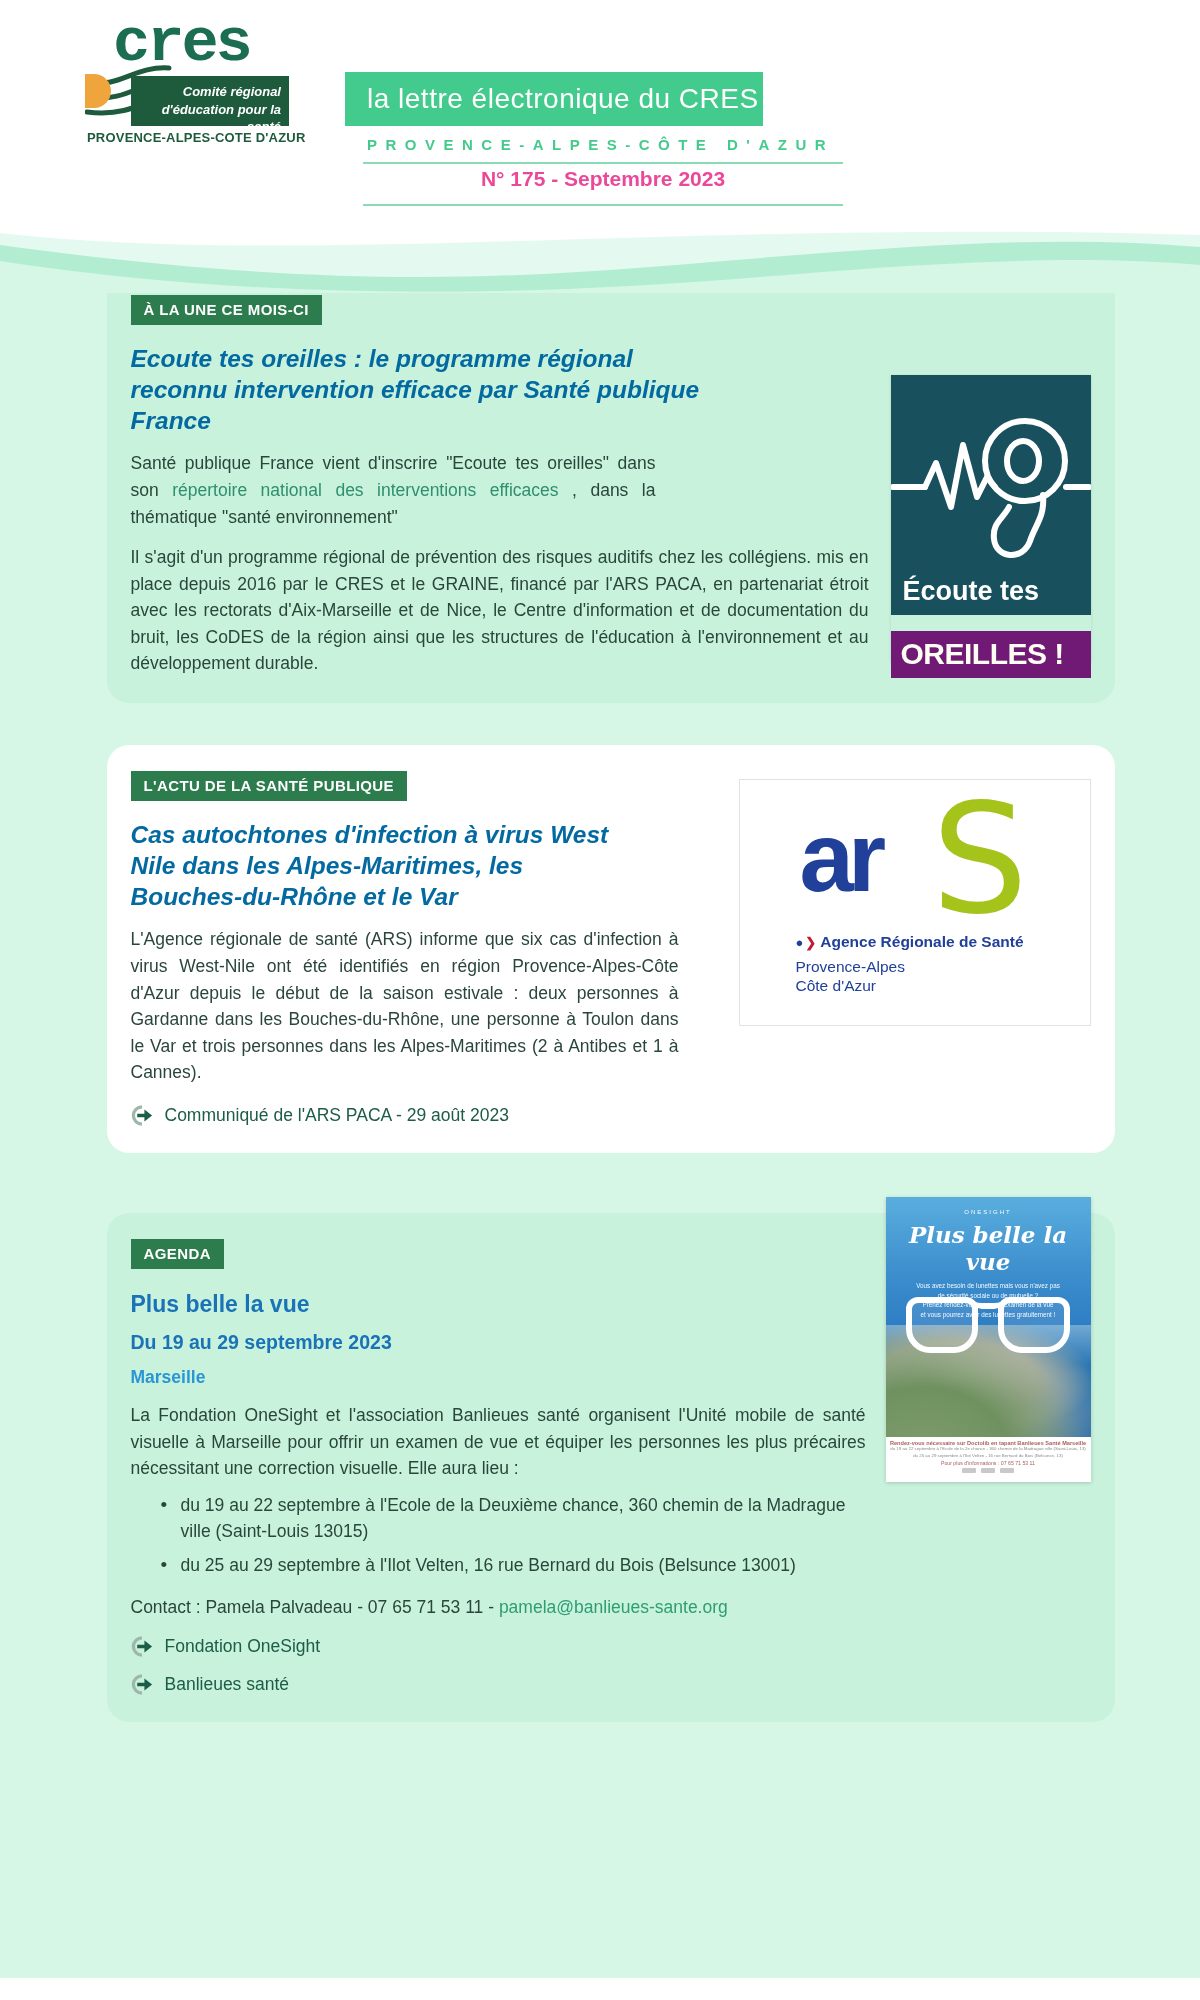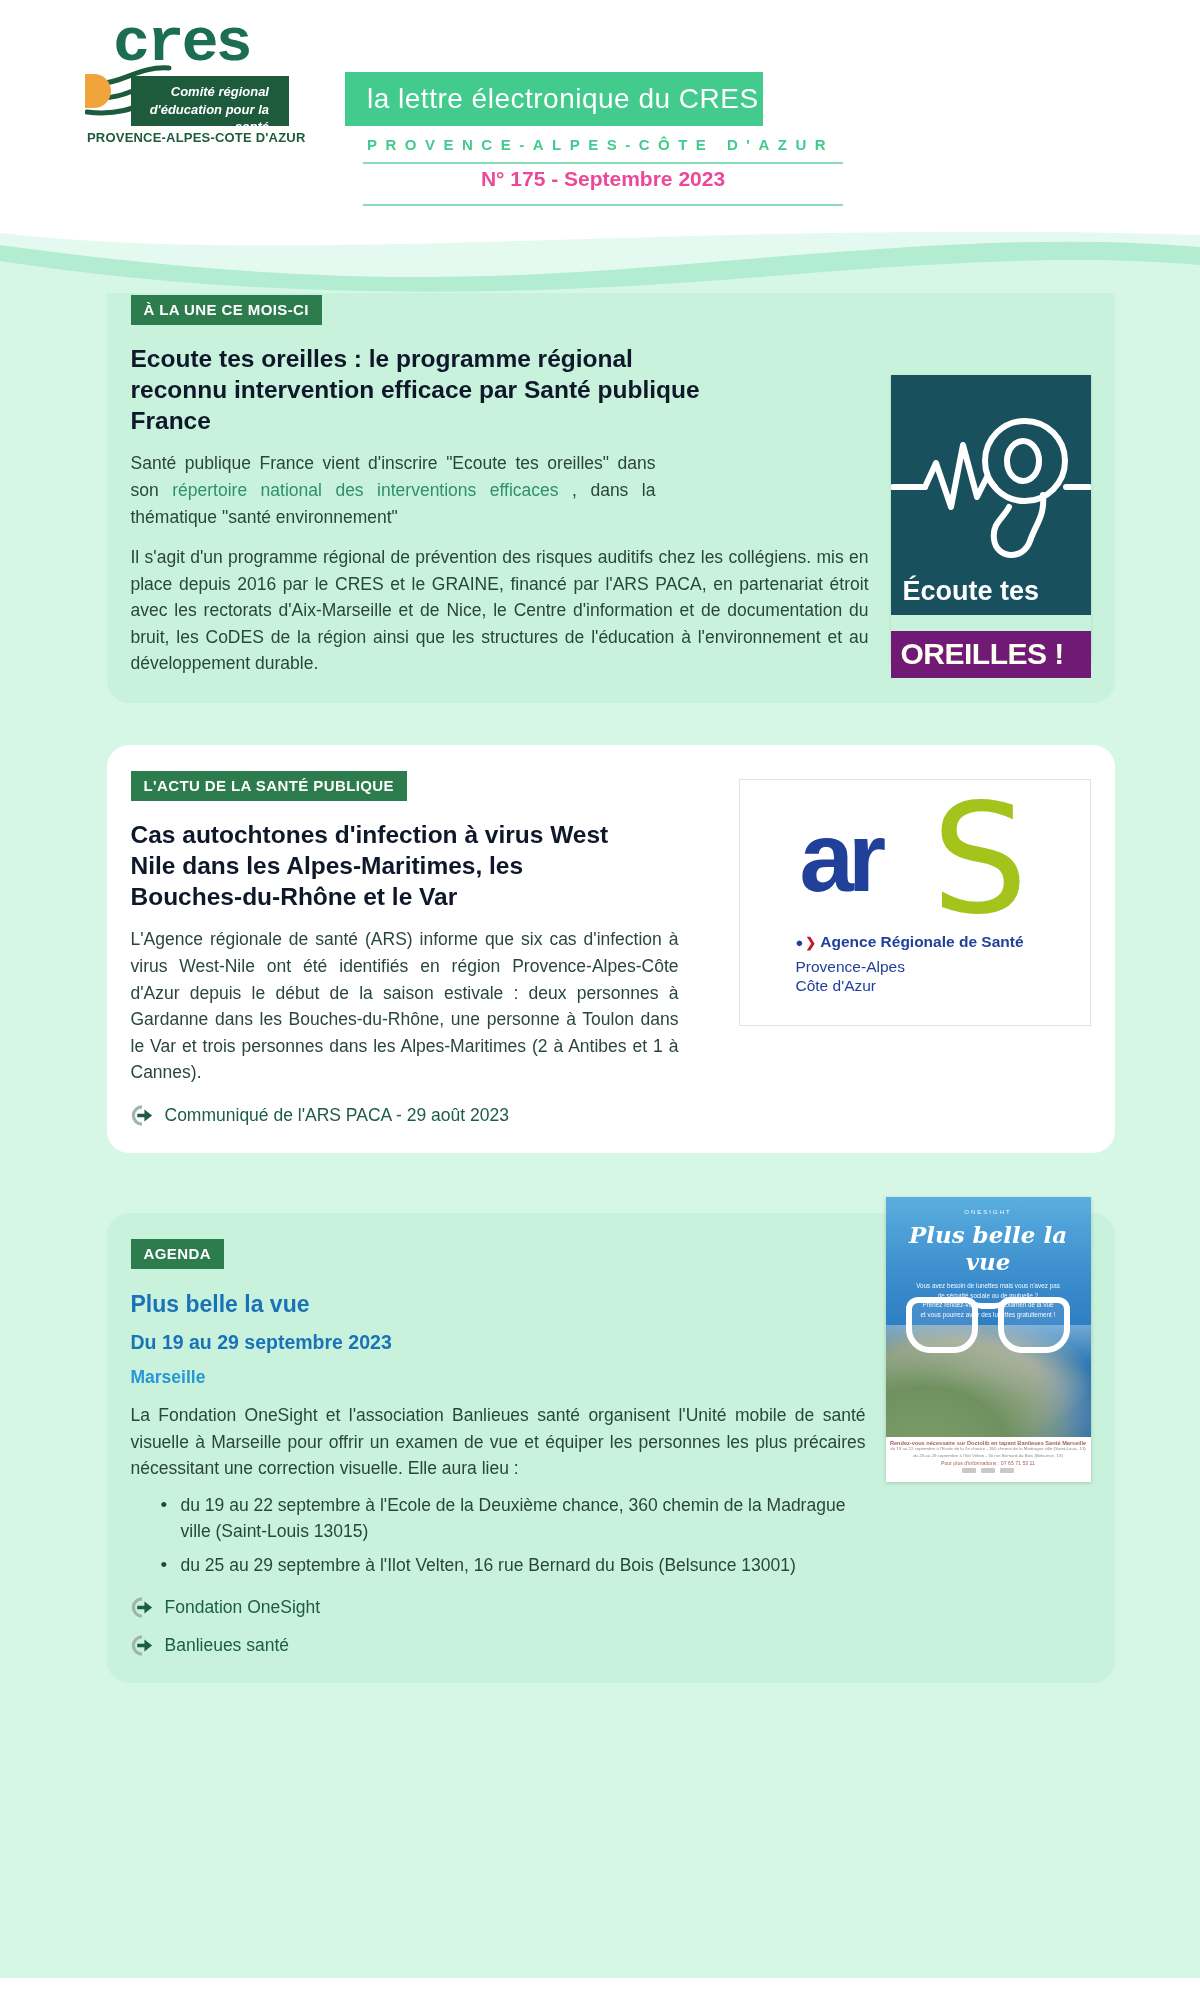--- a/index.html
+++ b/index.html
@@ -5,21 +5,21 @@
   html,body{margin:0;padding:0;}
   body{font-family:"Liberation Sans",sans-serif;background:#ffffff;}
   .page{width:1200px;height:2000px;margin:0 auto;background:#ffffff;position:relative;overflow:hidden;}
 
   
   .header{position:relative;height:215px;background:#ffffff;}
   .logo{position:absolute;left:85px;top:22px;width:215px;height:125px;}
   .logo-cres{position:absolute;left:28px;top:-14px;font-size:62px;font-weight:bold;color:#1c6e53;letter-spacing:-3px;font-family:Liberation Mono, monospace;}
   .logo-orange{position:absolute;left:0px;top:52px;width:26px;height:34px;background:#f0a43c;border-radius:0 20px 20px 0;}
   .logo-curves{position:absolute;left:0;top:40px;}
-  .logo-box{position:absolute;left:46px;top:54px;width:158px;height:50px;background:#1d5b3c;color:#ffffff;text-align:right;padding:7px 20px 0 0;box-sizing:border-box;}
+  .logo-box{position:absolute;left:46px;top:54px;width:158px;height:50px;background:#1d5b3c;color:#ffffff;text-align:right;padding:7px 8px 0 0;box-sizing:border-box;}
   .logo-box div{font-size:13px;font-style:italic;font-weight:bold;line-height:1.35;}
   .logo-region{position:absolute;left:2px;top:108px;width:230px;font-size:13px;font-weight:bold;color:#1d5b3c;letter-spacing:0.2px;white-space:nowrap;}
 
   .banner{position:absolute;left:345px;top:72px;width:418px;height:54px;background:#43ca8d;color:#ffffff;font-size:28px;line-height:54px;padding-left:22px;box-sizing:border-box;letter-spacing:0.5px;}
   .region-spaced{position:absolute;left:367px;top:136px;width:480px;color:#43ca8d;font-weight:bold;font-size:15px;letter-spacing:8.5px;white-space:nowrap;}
   .hr-green{position:absolute;left:363px;width:480px;height:2px;background:#8adcb6;}
   .issue{position:absolute;left:363px;top:167px;width:480px;text-align:center;color:#ec4899;font-weight:bold;font-size:21px;}
 
   
   .wave{display:block;}
@@ -28,21 +28,21 @@
 
   
   .card{border-radius:22px;padding:26px 24px;box-sizing:border-box;}
   .card--mint{background:#c8f2dc;}
   .card--white{background:#ffffff;}
   .card1{margin-top:-24px;}
   .card2{margin-top:42px;}
   .card3{margin-top:60px;}
 
   .badge{display:inline-block;background:#2d7c4e;color:#ffffff;font-weight:bold;font-size:15px;letter-spacing:0.4px;padding:6px 13px 7px;}
-  .title-green{color:#0f172a;font-weight:bold;font-size:24.5px;line-height:1.27;margin-top:18px;}
+  .title-green{color:#0369a1;font-weight:bold;font-size:24.5px;line-height:1.27;margin-top:18px;font-style:italic;}
   .para{color:#2a463b;font-size:17.5px;line-height:1.52;text-align:justify;margin-top:14px;}
   .link-inline{color:#2f8f6e;cursor:pointer;}
   .linkrow{display:flex;align-items:center;gap:11px;margin-top:18px;color:#1d5c46;font-size:17.5px;cursor:pointer;}
   .linkrow svg{flex:0 0 auto;}
 
   
   .ecoute{float:right;width:200px;height:287px;margin:80px 0 14px 22px;box-shadow:0 1px 3px rgba(0,0,0,.12);}
   .ecoute-top{position:relative;width:200px;height:240px;background:#19505e;}
   .ecoute-top .cap{position:absolute;left:12px;bottom:8px;color:#ffffff;font-weight:bold;font-size:27px;}
   .ecoute-bottom{width:200px;height:47px;background:#701a75;color:#fdfdf2;font-weight:bold;font-size:30px;line-height:46px;padding-left:10px;box-sizing:border-box;letter-spacing:-0.5px;transform-origin:left center;margin-top:16px;}
@@ -225,20 +225,21 @@
         <div class="t-blue">Plus belle la vue</div>
         <div class="t-date">Du 19 au 29 septembre 2023</div>
         <div class="t-city">Marseille</div>
         <div class="para">La Fondation OneSight et l'association Banlieues santé organisent l'Unité mobile de santé visuelle à Marseille pour offrir un examen de vue et équiper les personnes les plus précaires nécessitant une correction visuelle. Elle aura lieu :</div>
 
         <ul class="bullets">
           <li>du 19 au 22 septembre à l'Ecole de la Deuxième chance, 360 chemin de la Madrague ville (Saint-Louis 13015)</li>
           <li>du 25 au 29 septembre à l'Ilot Velten, 16 rue Bernard du Bois (Belsunce 13001)</li>
         </ul>
 
+        <div class="contact"><span>Contact : Pamela Palvadeau - 07 65 71 53 11 - </span><span class="email">pamela@banlieues-sante.org</span></div>
 
         <div class="linkrow" style="margin-top:17px;">
           <svg width="23" height="23" viewBox="0 0 24 24">
             <path d="M11.5 3 a9 9 0 1 0 0 18" fill="none" stroke="#9fb7ab" stroke-width="3.4"></path>
             <path d="M6.5 10.2 h7.5 v-4.4 l8 6.2 -8 6.2 v-4.4 h-7.5 z" fill="#1d5c46"></path>
           </svg>
           <span>Fondation OneSight</span>
         </div>
         <div class="linkrow" style="margin-top:15px;">
           <svg width="23" height="23" viewBox="0 0 24 24">

